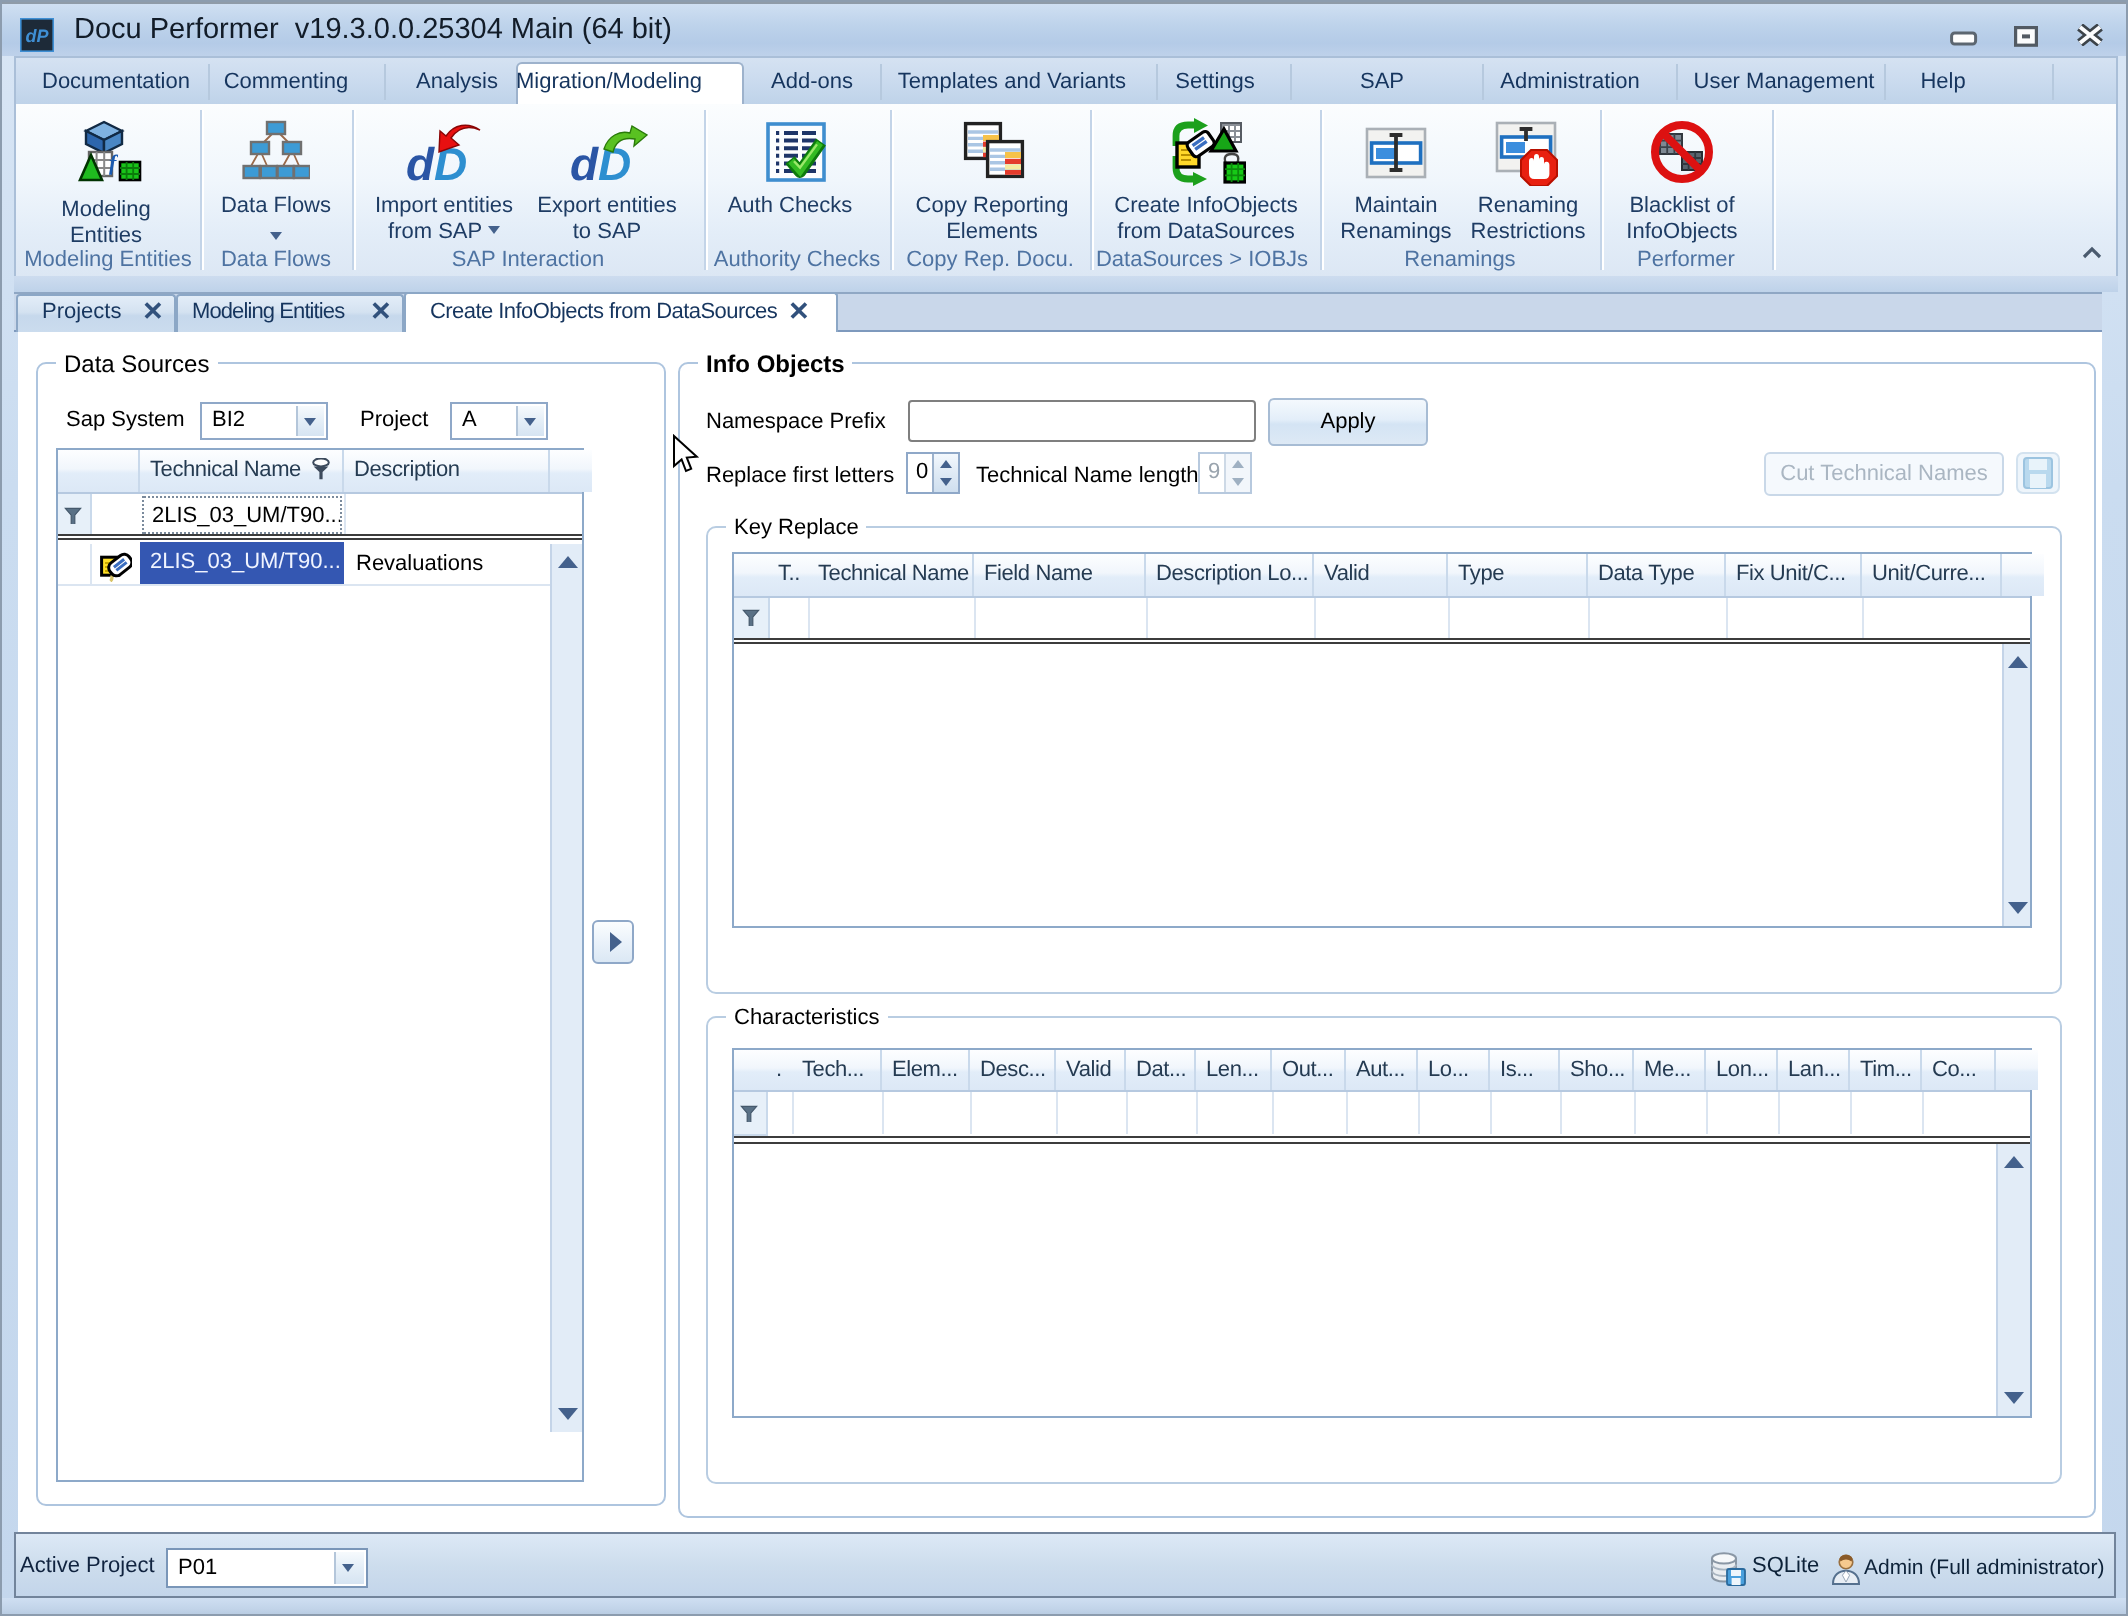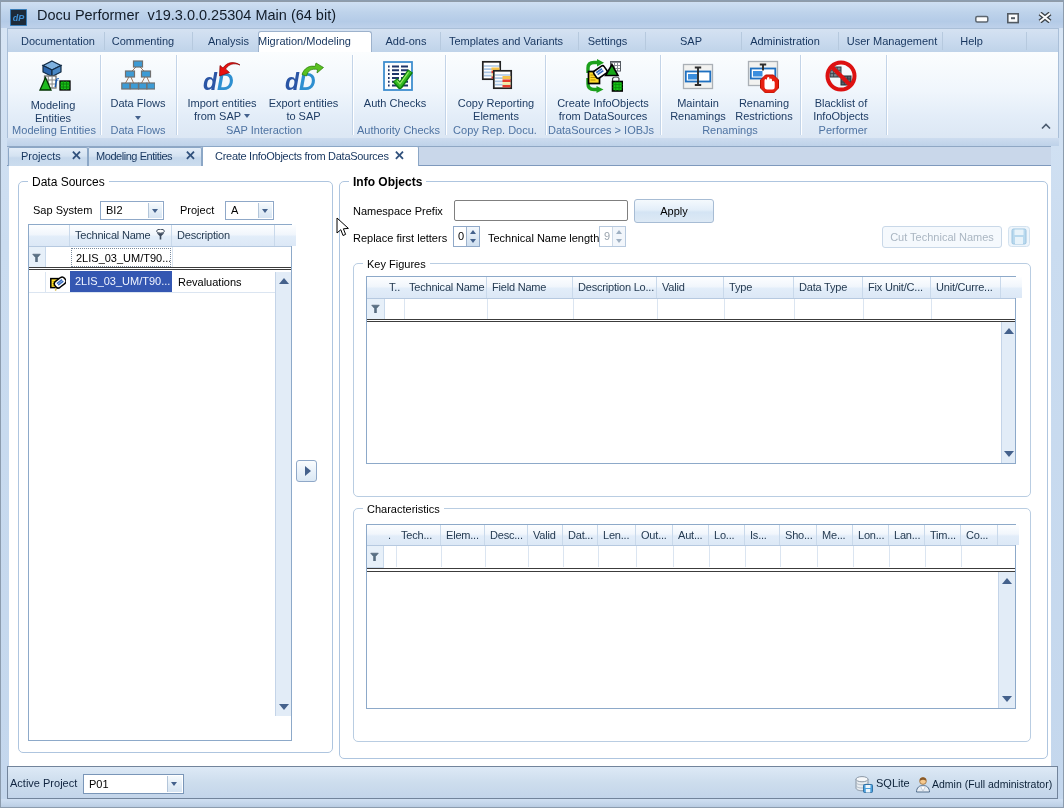--- a/index.html
+++ b/index.html
@@ -356,21 +356,21 @@
  <rect x="4" y="3" width="14" height="15" rx="1.5" fill="#b9d9ee" stroke="#9cc4e0"></rect>
  <rect x="6.5" y="3.5" width="9" height="5.5" fill="#e8f3fa"></rect>
  <rect x="7" y="11" width="8" height="7" fill="#e8f3fa"></rect>
 </svg>
 
 <svg width="14" height="21" viewBox="0 0 14 21" style="position:absolute;left:336px;top:217px">
  <path d="M1 1 L1 16 L4.8 12.7 L7 18.5 L9.6 17.4 L7.4 11.8 L12.4 11.4 Z" fill="#fff" stroke="#000" stroke-width="1"></path>
 </svg>
 
 <div class="gb" style="left:353px;top:263px;width:676px;height:232px;border-color:#b9cde2"></div>
-<div class="gbl" style="left:363px;top:258px">Key Figures</div>
+<div class="gbl" style="left:363px;top:258px">Key Replace</div>
 <div class="a" style="left:366px;top:276px;width:650px;height:188px;border:1px solid #8da9c9;box-sizing:border-box;background:#fff">
  <div class="hc" style="left:0;top:0;width:17px;height:21px"></div>
  <div class="hc" style="left:17px;top:0;width:20px;height:21px">T..</div>
  <div class="hc" style="left:37px;top:0;width:83px;height:21px">Technical Name</div>
  <div class="hc" style="left:120px;top:0;width:86px;height:21px">Field Name</div>
  <div class="hc" style="left:206px;top:0;width:84px;height:21px">Description Lo...</div>
  <div class="hc" style="left:290px;top:0;width:67px;height:21px">Valid</div>
  <div class="hc" style="left:357px;top:0;width:70px;height:21px">Type</div>
  <div class="hc" style="left:427px;top:0;width:69px;height:21px">Data Type</div>
  <div class="hc" style="left:496px;top:0;width:68px;height:21px">Fix Unit/C...</div>

